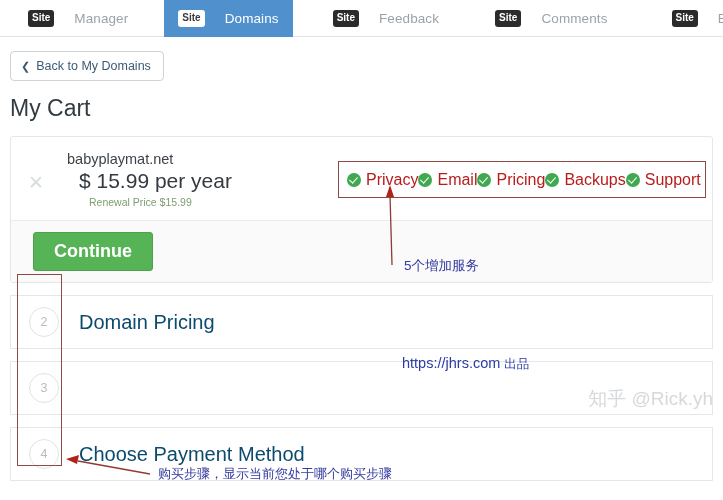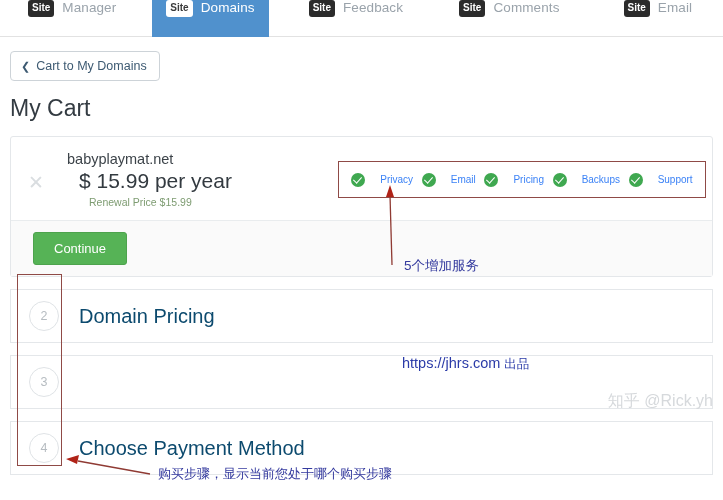--- a/index.html
+++ b/index.html
@@ -16,22 +16,22 @@
   .tabbar {
     position: relative;
     height: 37px;
     background: #ffffff;
     border-bottom: 1px solid #e2e2e2;
     display: flex;
     align-items: stretch;
   }
   .tab {
     display: flex;
-    align-items: flex-start;
-    gap: 8px;
+    align-items: center;
+    gap: 20px;
     padding: 0 14px;
     height: 37px;
     cursor: pointer;
     white-space: nowrap;
   }
   .tab .tab-label {
     font-size: 13.5px;
     color: #9aa3ab;
     letter-spacing: .1px;
   }
@@ -136,23 +136,23 @@
     border: 1.5px solid #8f4a46;
     background: #ffffff;
     display: flex;
     align-items: center;
     justify-content: space-around;
     padding: 0 8px;
   }
   .service {
     display: flex;
     align-items: center;
-    gap: 15px;
-    font-size: 10px;
-    color: #3b82f6;
+    gap: 5px;
+    font-size: 16px;
+    color: #b91c1c;
     white-space: nowrap;
   }
   .check {
     width: 14px; height: 14px;
     border-radius: 50%;
     background: #3fa850;
     position: relative;
     flex: 0 0 14px;
   }
   .check::after {
@@ -168,24 +168,25 @@
   .card-footer {
     border-top: 1px solid #e9ecee;
     background: #fafafa;
     padding: 11px 12px 11px 22px;
   }
   .btn-continue {
     display: inline-block;
     background: #56b356;
     border: 1px solid #4da34d;
     color: #ffffff;
-    font-size: 13px;
+    font-size: 18px;
     padding: 8px 20px;
     border-radius: 3px;
     cursor: pointer;
+    font-weight: bold;
   }
 
   
   .steps { margin: 12px 10px 0 10px; }
   .step-row {
     display: flex;
     align-items: center;
     border: 1px solid #e4e7ea;
     background: #ffffff;
     height: 54px;
@@ -235,21 +236,21 @@
     position: absolute;
     left: 17px; top: 274px;
     width: 45px; height: 192px;
     border: 1.5px solid #8f4a46;
   }
 
   .watermark {
     position: absolute;
     right: 10px; bottom: 8px;
     color: #d6d9dc;
-    font-size: 16px;
+    font-size: 19px;
     white-space: nowrap;
   }
 </style>
 </head>
 <body>
 
 <div class="tabbar">
   <div class="tab" style="margin-left:14px">
     <span class="site-badge">Site</span>
     <span class="tab-label">Manager</span>
@@ -270,21 +271,21 @@
     <span class="site-badge">Site</span>
     <span class="tab-label">Email</span>
   </div>
 
 </div>
 
 <div class="page">
 
   <div class="back-btn">
     <span class="chev">❮</span>
-    <span>Cart to My Domains</span>
+    <span>Back to My Domains</span>
   </div>
 
   <h1 class="page-title">My Cart</h1>
 
   
   <div class="card">
     <div class="card-body">
       <div class="remove-x">✕</div>
       <div class="item-info">
         <div class="domain-name">babyplaymat.net</div>

